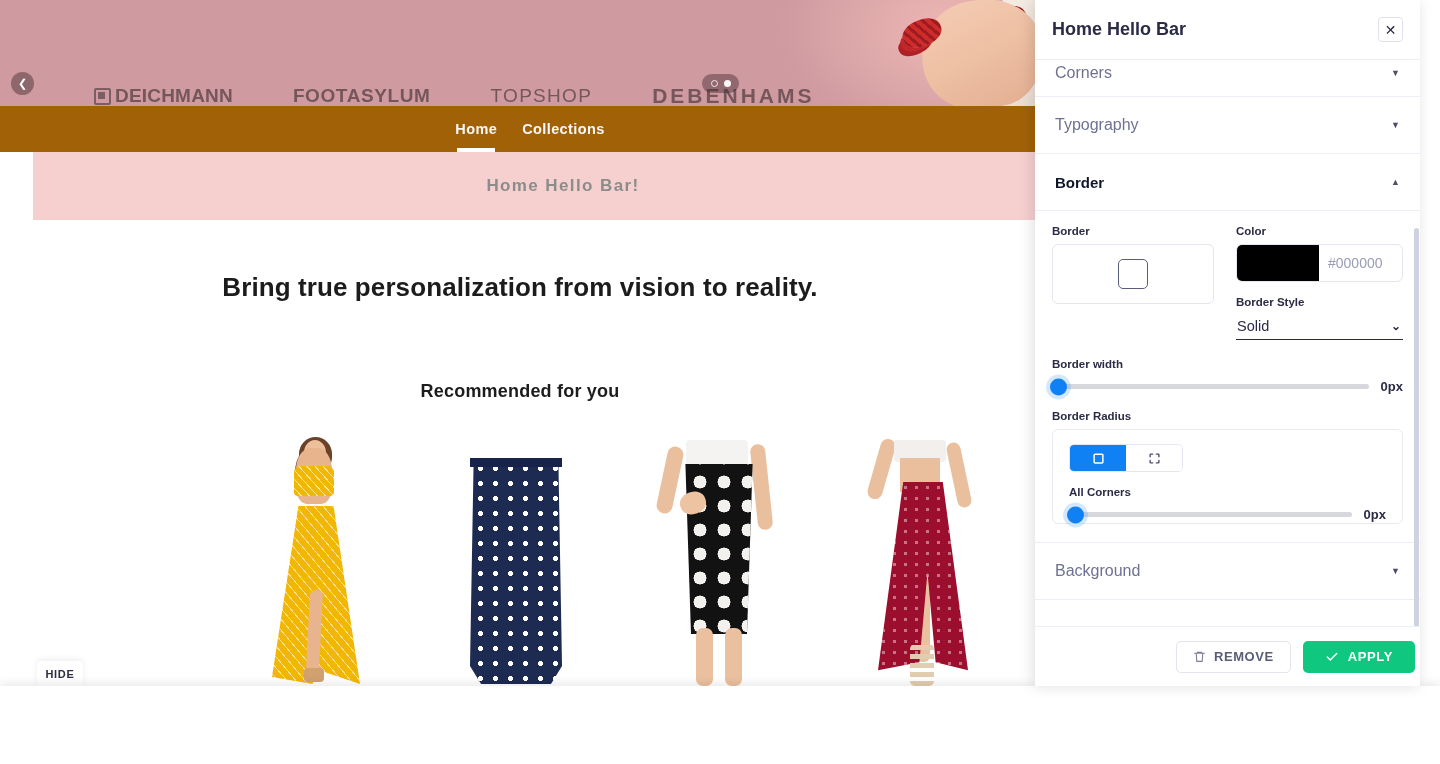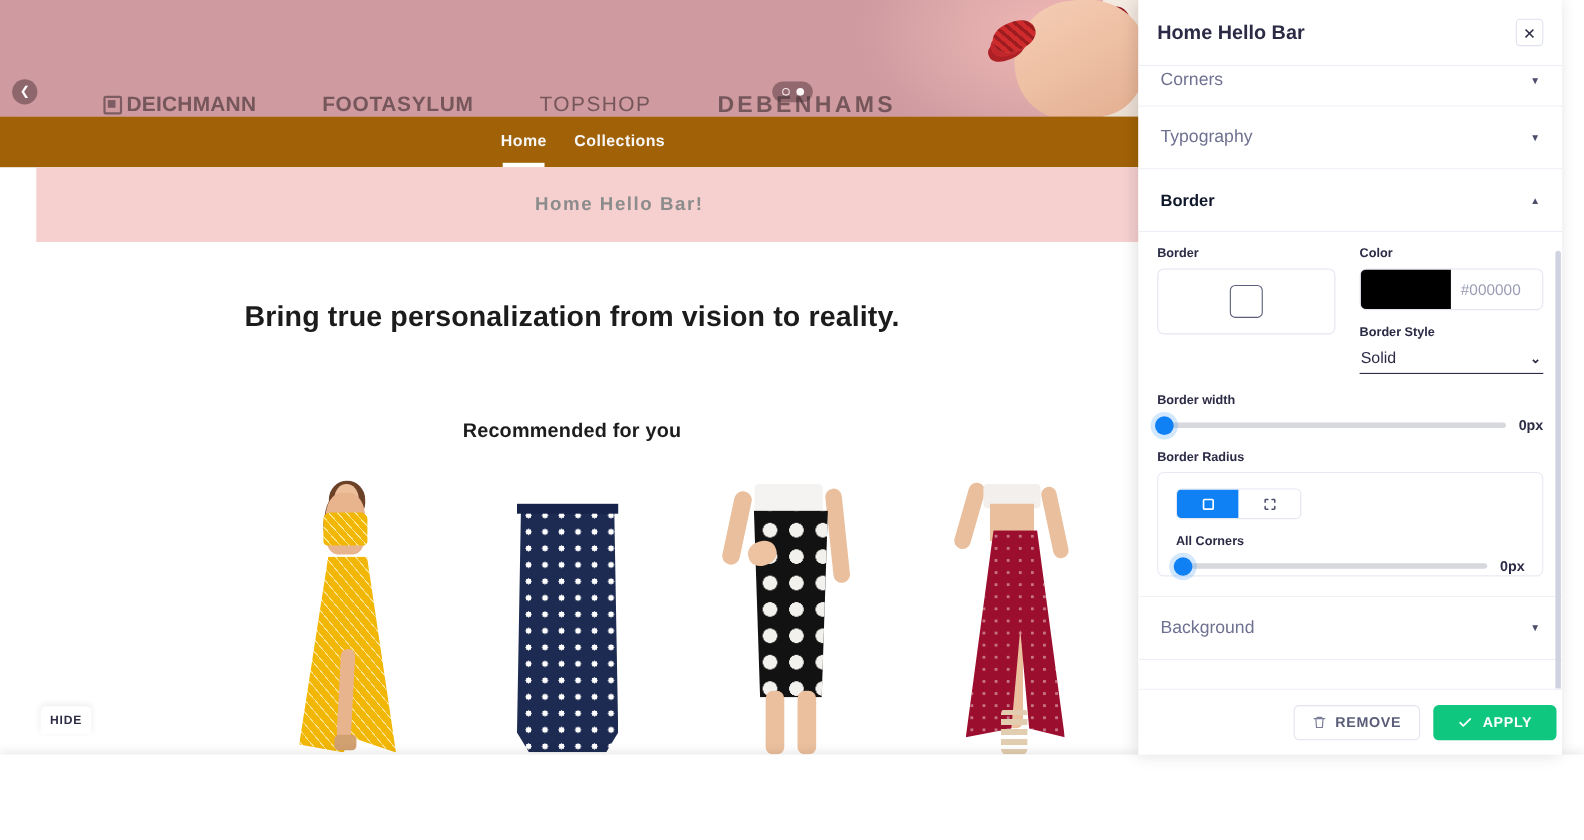--- a/index.html
+++ b/index.html
@@ -162,21 +162,21 @@
     background-size: 11px 11px;
     clip-path: polygon(28% 0%, 72% 0%, 100% 96%, 64% 92%, 55% 46%, 46% 92%, 0% 96%);
   }
   .p4-leg { position:absolute; left:58px; top:130px; width:14px; height:92px; background:#eac09e; border-radius:6px; }
   .p4-heel { position:absolute; left:52px; top:204px; width:24px; height:42px; background:repeating-linear-gradient(0deg,#e3cdb0 0 5px, transparent 5px 9px); border-radius:5px; }
 
   .prod-edge { position:absolute; left:1040px; top:600px; width:60px; height:86px; background:#e9e9ea; border-radius:50% 50% 44% 44%; opacity:.55; }
 
   
   .hide-tab {
-    position: absolute; left: 37px; top: 642px; width: 46px; height: 25px;
+    position: absolute; left: 37px; top: 661px; width: 46px; height: 25px;
     background: #fff; border-radius: 5px 5px 0 0;
     display: flex; align-items: center; justify-content: center;
     font-size: 11px; font-weight: 600; color: #2c2c44; letter-spacing: .7px;
     box-shadow: 0 -2px 6px rgba(0,0,0,.07);
   }
   .bottombar {
     position: absolute; left: 0; top: 686px; width: 1440px; height: 78px;
     background: #ffffff; box-shadow: 0 -2px 10px rgba(0,0,0,.10);
     display: flex; align-items: center;
   }

